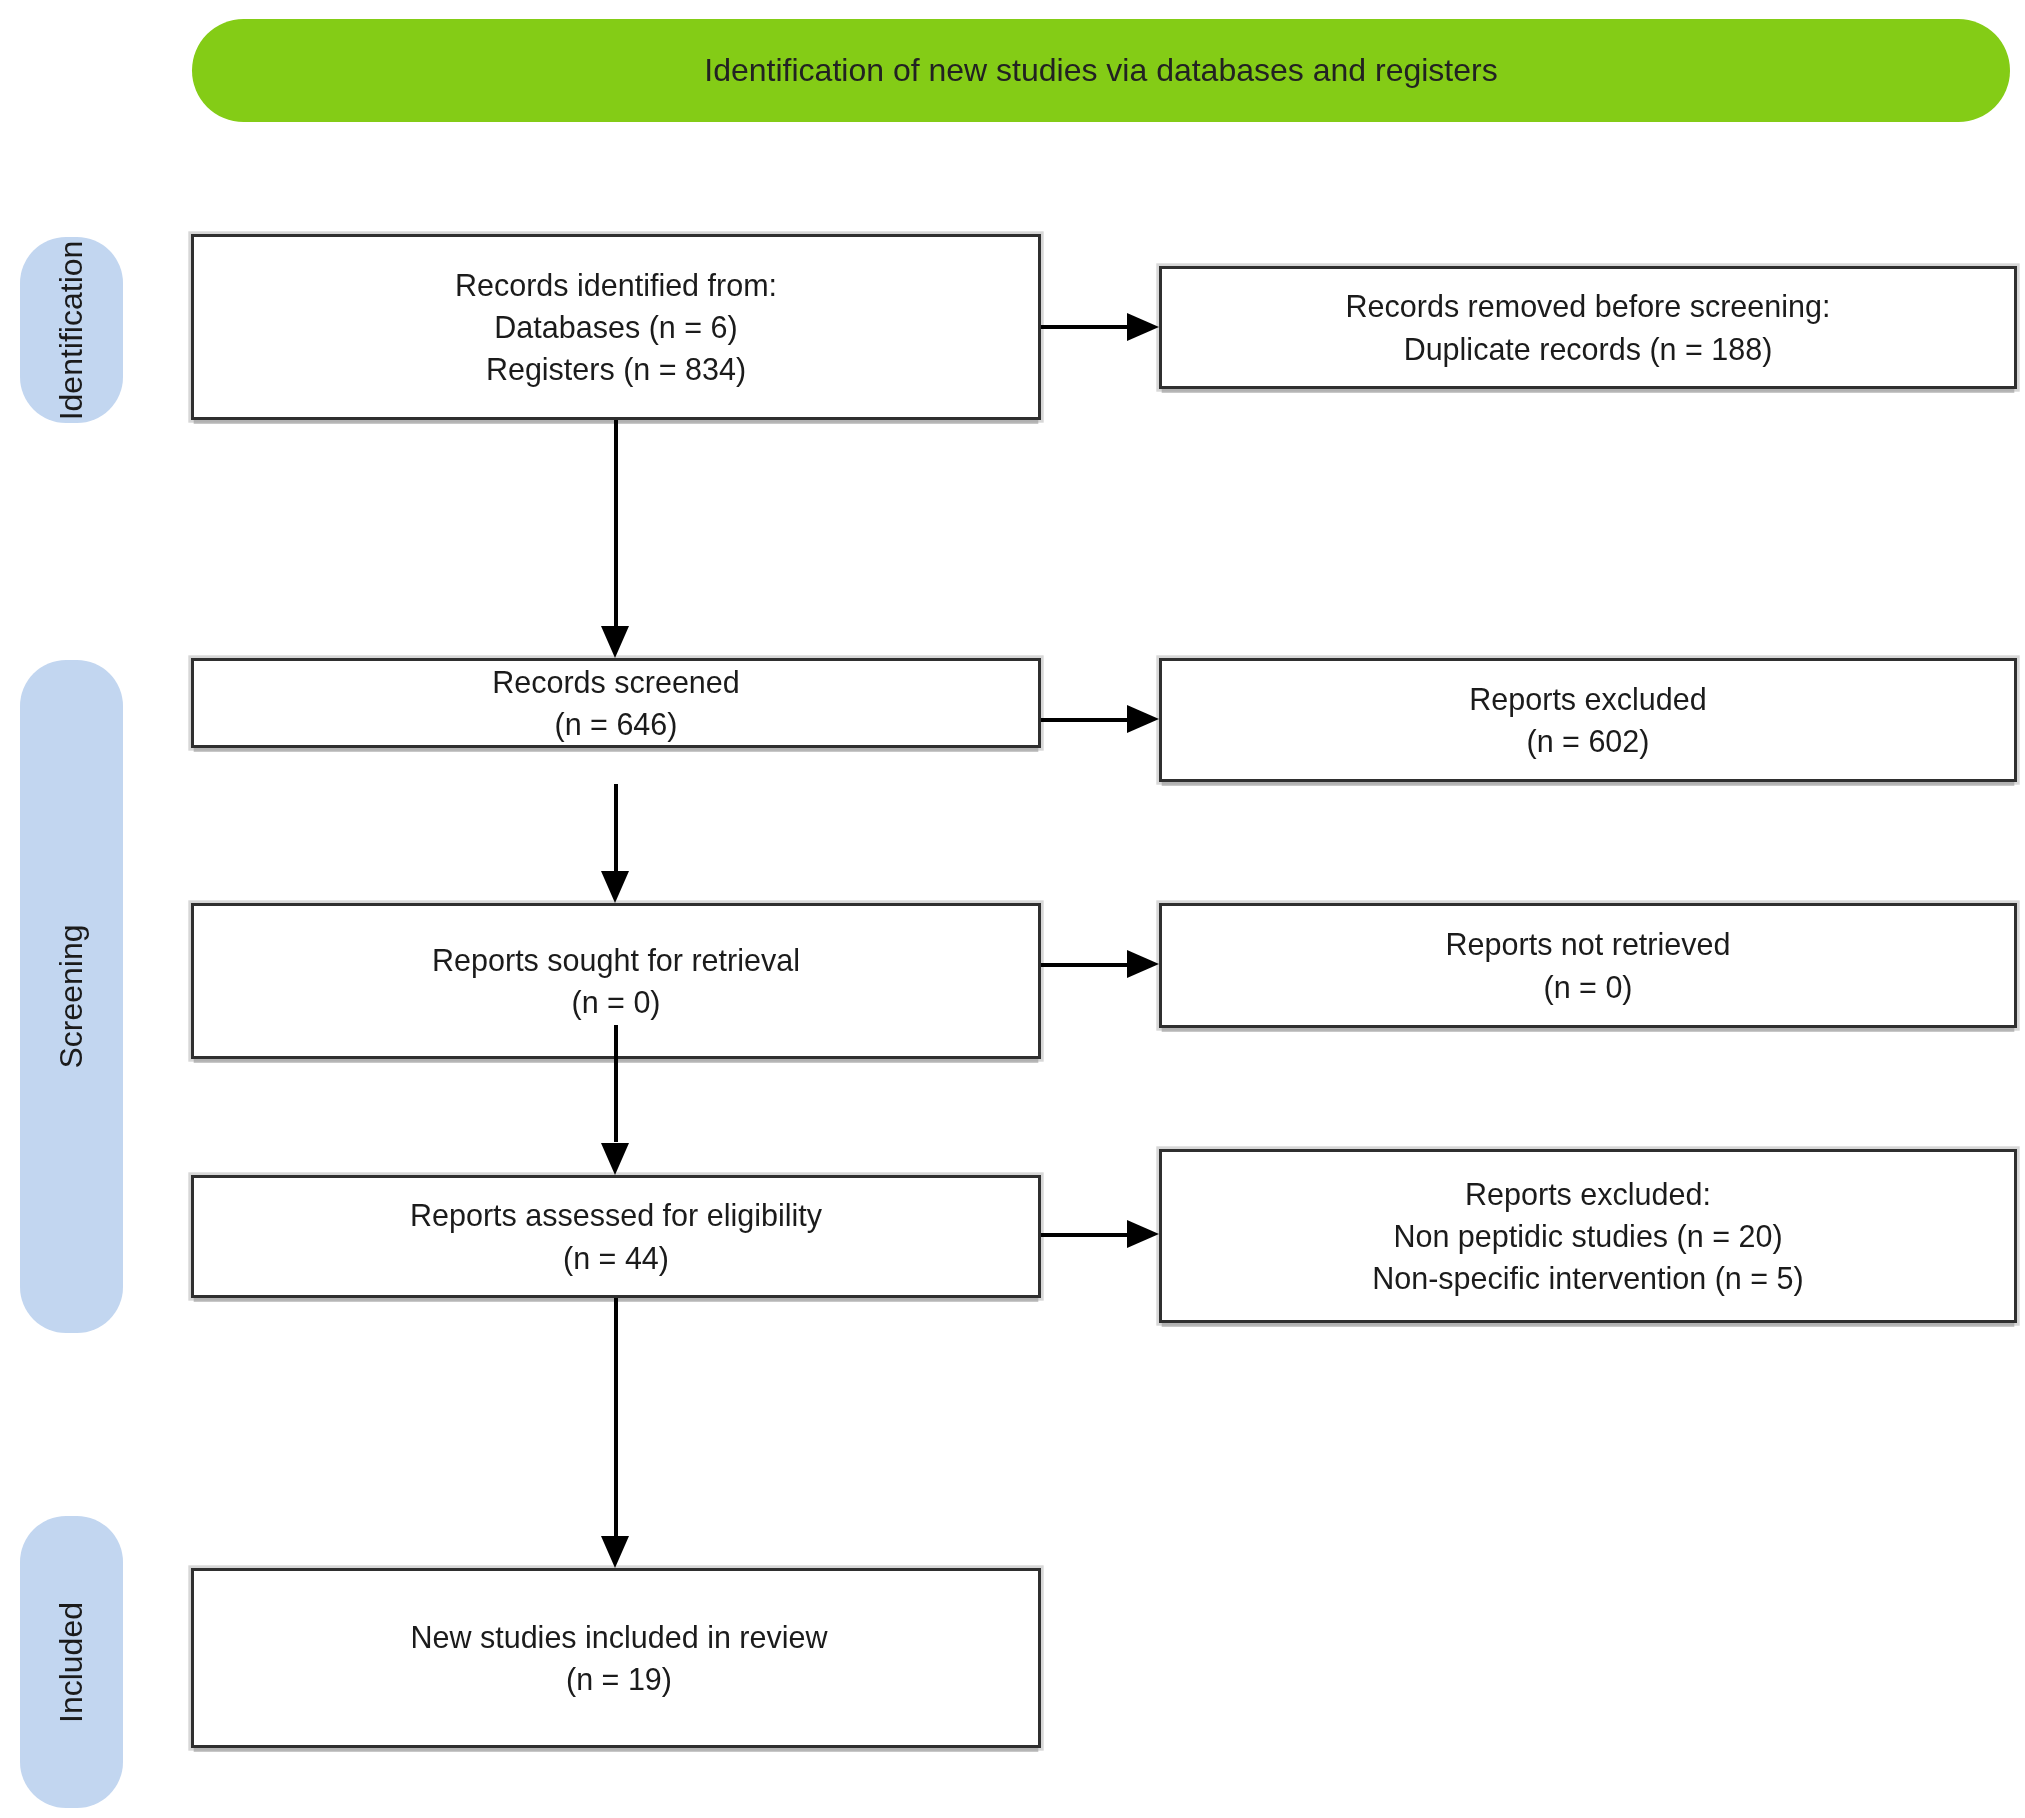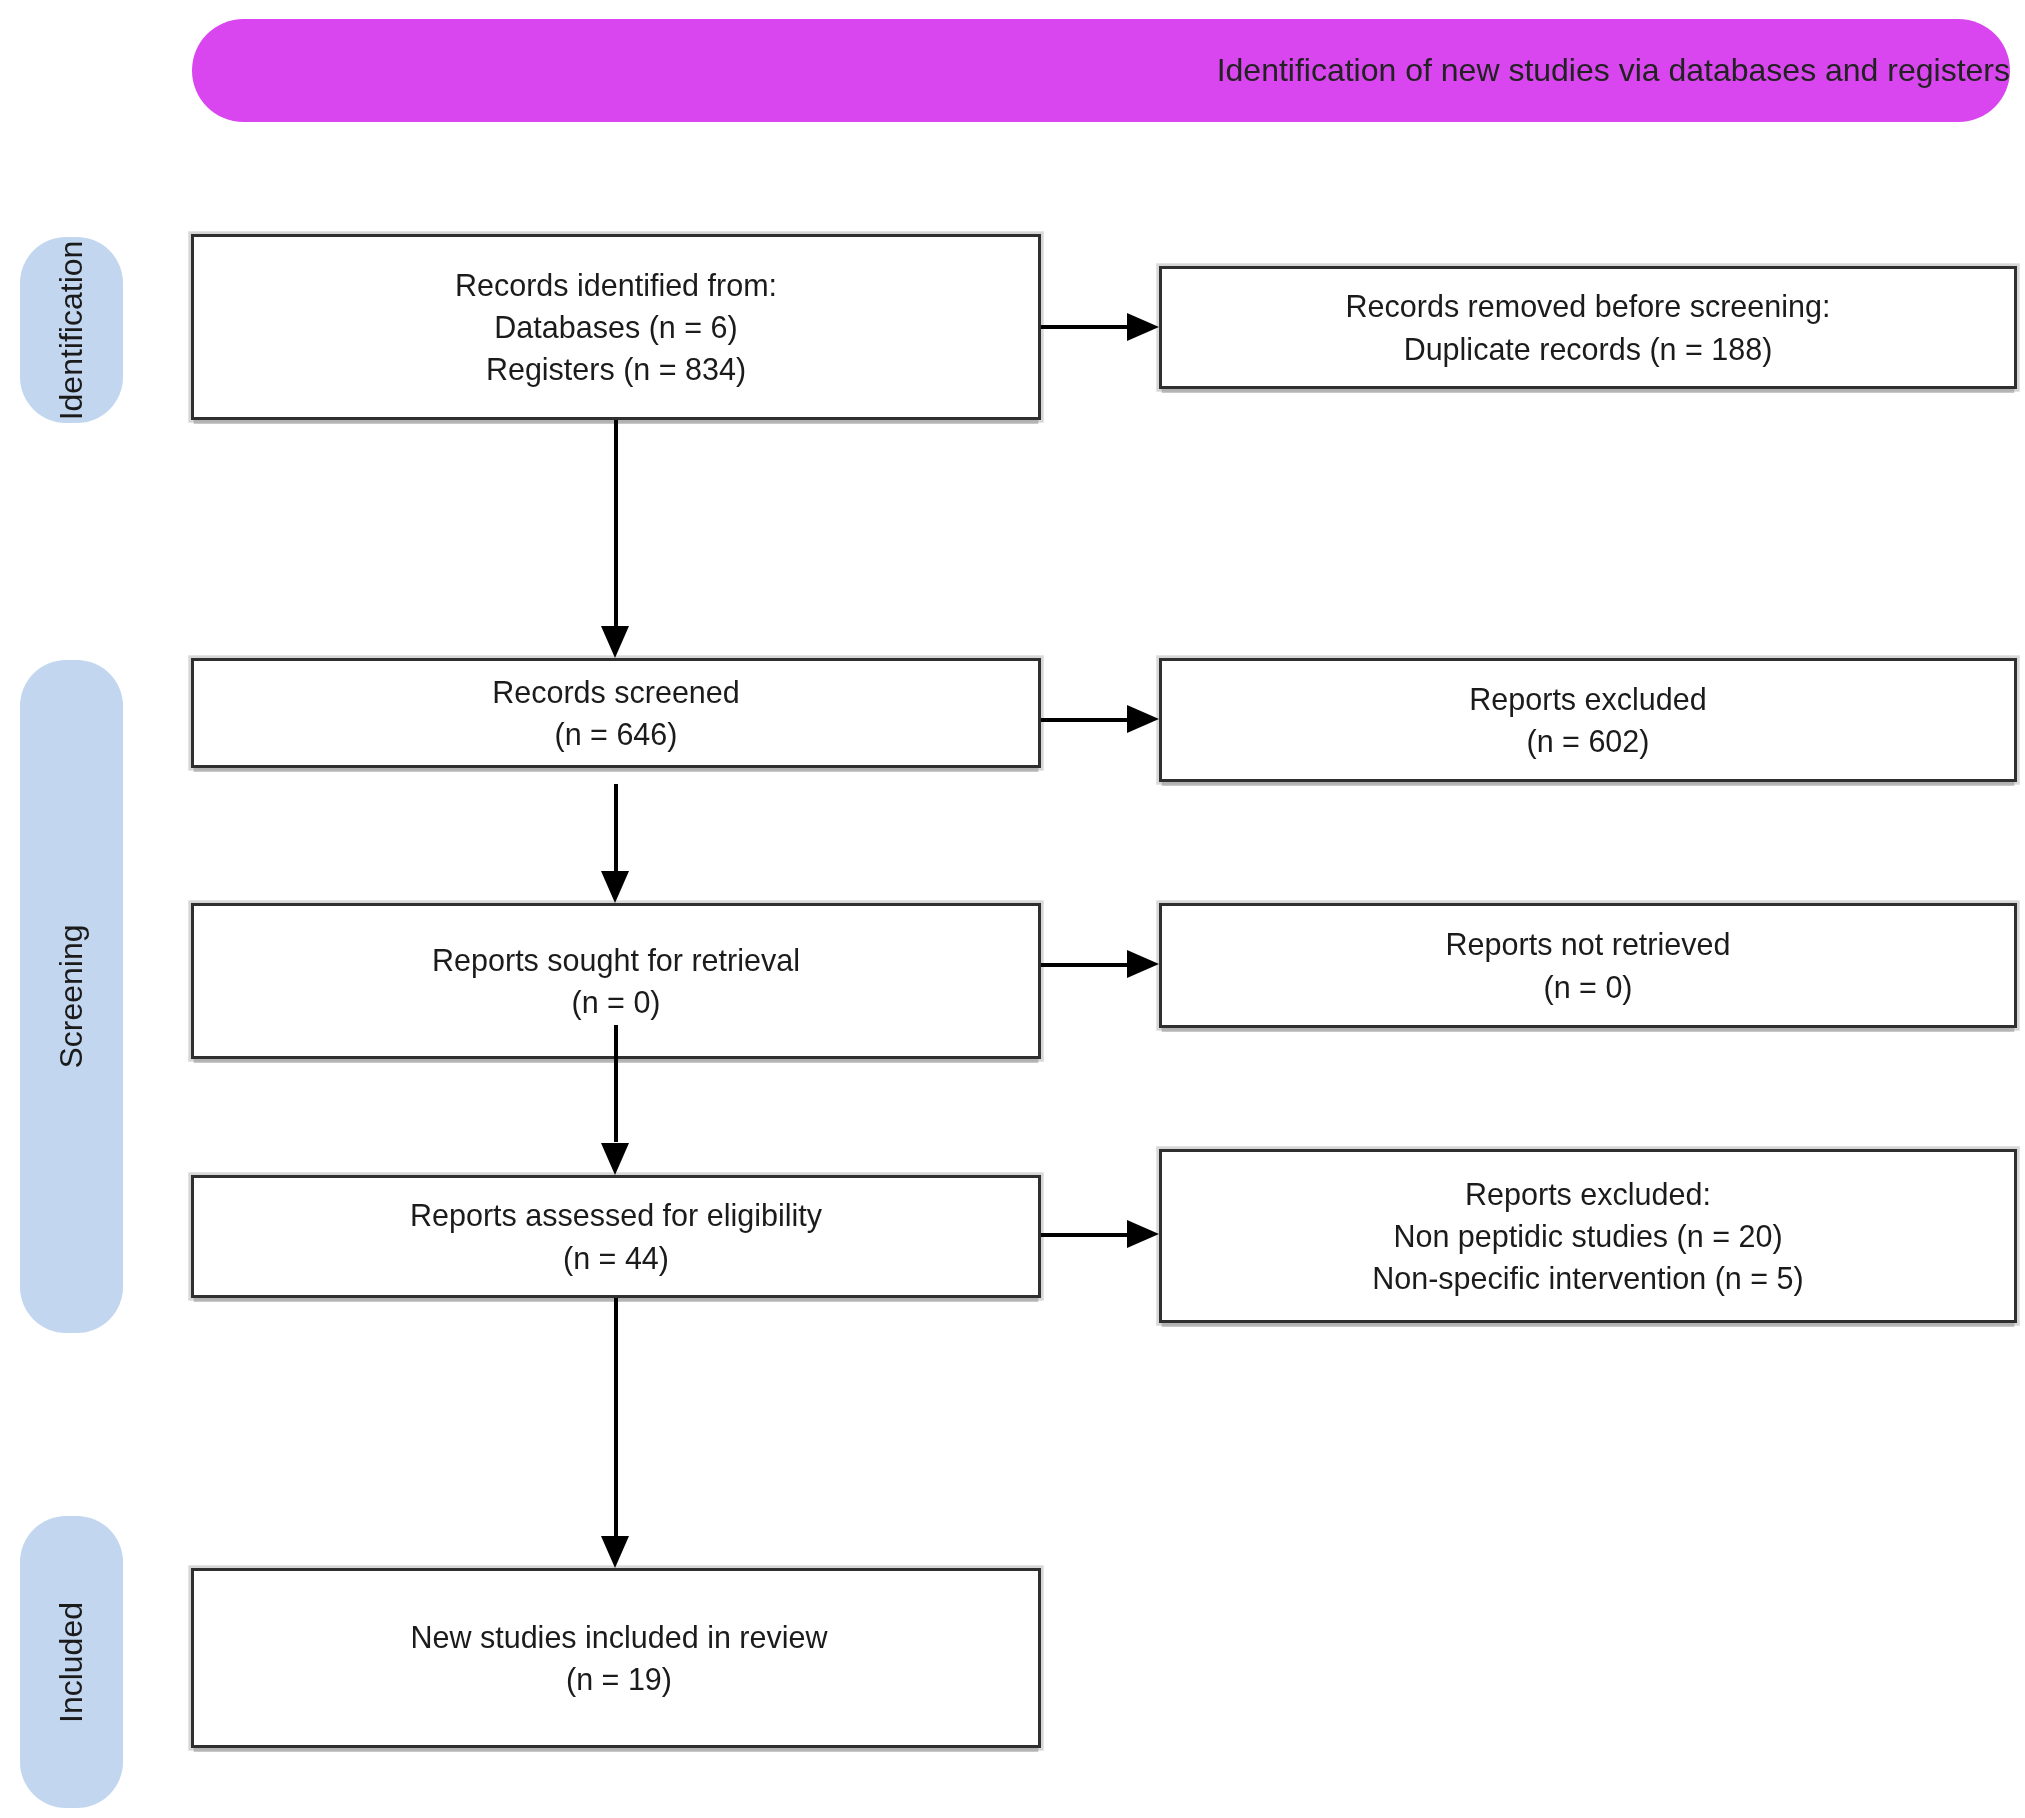--- a/index.html
+++ b/index.html
@@ -8,23 +8,23 @@
     width:2025px;
     height:1819px;
     background:#ffffff;
     font-family:"Liberation Sans","DejaVu Sans",sans-serif;
     color:#1b1b1b;
     overflow:hidden;
   }
   .banner {
     position:absolute;
     left:192px; top:18.6px; width:1818px; height:103px;
-    background:#d946ef;
+    background:#84cc16;
     border-radius:52px;
-    display:flex; align-items:center; justify-content:flex-end;
+    display:flex; align-items:center; justify-content:center;
     font-size:32px;
     color:#222222;
   }
   .stage-pill {
     position:absolute;
     left:20px; width:103px;
     background:#C2D6F0;
     border-radius:46px;
     display:flex; align-items:center; justify-content:center;
   }
@@ -46,21 +46,21 @@
     align-items:center; justify-content:center;
     text-align:center;
     font-size:30.5px;
     line-height:1.38;
     color:#1b1b1b;
     box-shadow:0 0 0 2.7px rgba(150,150,150,0.38), 0 6.6px 0 -2.7px rgba(120,120,120,0.45);
   }
   .col-left  { left:191px;  width:850px; }
   .col-right { left:1159px; width:858px; }
   .box-b1 { top:234px;  height:186px; }
-  .box-b2 { top:658px;  height:110px;text-align:right; }
+  .box-b2 { top:658px;  height:90px;text-align:right; }
   .box-b3 { top:903px; height:156px; }
   .box-b4 { top:1175px; height:123px; }
   .box-b5 { top:1568px; height:180px;padding-left:6px; }
   .box-r1 { top:266px;  height:123px; }
   .box-r2 { top:658px;  height:124px; }
   .box-r3 { top:903px; height:125px; }
   .box-r4 { top:1149px; height:174px; }
   .arrow-part { position:absolute; }
   .vline { width:4px;  background:#000000; left:614px; }
   .hline { height:4px; background:#000000; }

